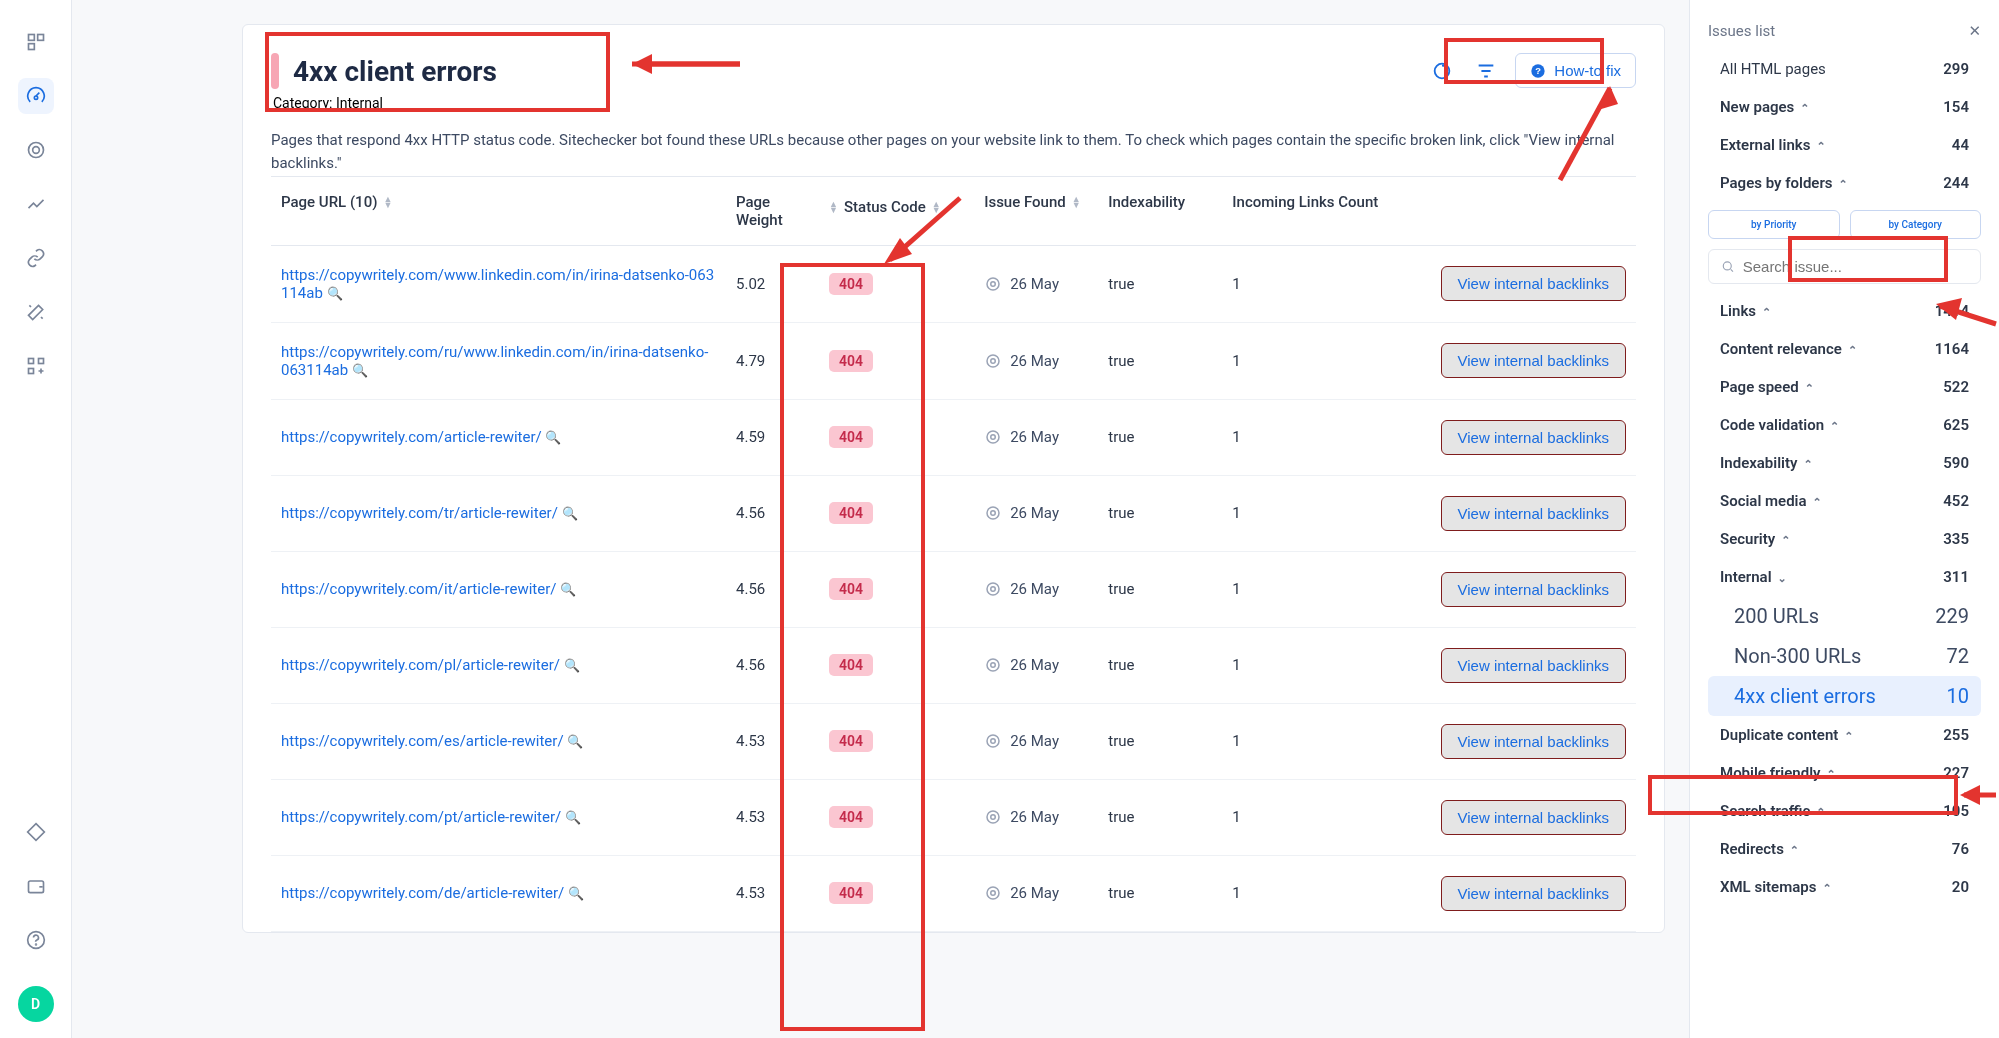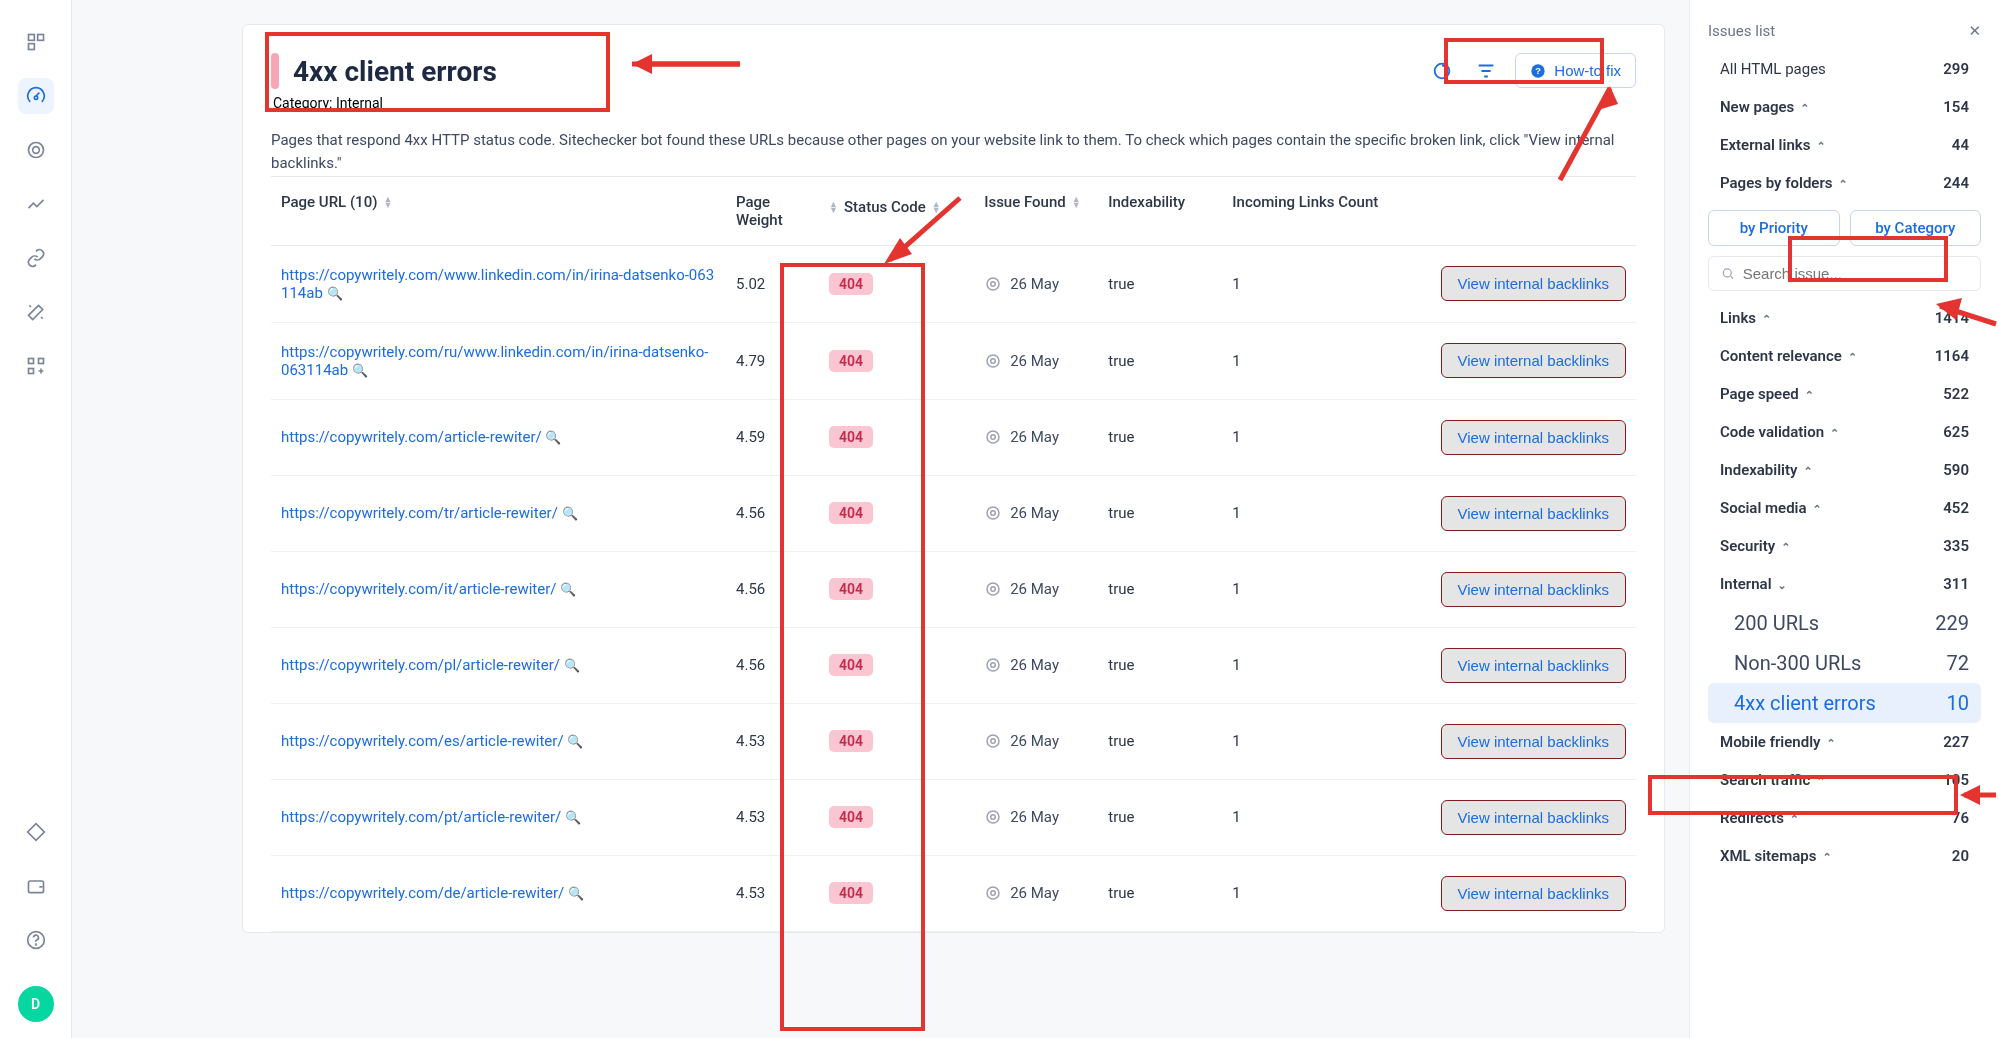--- a/index.html
+++ b/index.html
@@ -112,21 +112,21 @@
 .rp-row {
   display:flex; justify-content:space-between; align-items:center;
   padding:10px 12px; font-size:15px; color:#2d3748; border-radius:6px;
 }
 .rp-row .count { font-weight:600; }
 .rp-row.section { font-weight:600; }
 .rp-row .caret { font-size:11px; color:#6b7588; margin-left:6px;}
 .rp-toggle-group { display:flex; gap:10px; margin:8px 0 10px; }
 .rp-toggle {
   flex:1; text-align:center; border:1px solid #c7d6f1; border-radius:6px;
-  padding:8px 0; color:#1b6de0; font-weight:500; font-size:15px;
+  padding:8px 0; color:#1b6de0; font-weight:500; font-size:10px;
 }
 .rp-toggle.active { background:#fff; }
 .rp-search {
   border:1px solid #e4e8ef; border-radius:6px; padding:8px 12px; display:flex; align-items:center; gap:8px;
   color:#9aa3b5; margin-bottom:8px;
 }
 .rp-search input { border:none; outline:none; font-size:15px; width:100%; color:#2d3748; background:transparent;}
 .rp-subrow {
   display:flex; justify-content:space-between; padding:8px 12px 8px 26px;
   font-size:20px; color:#3d4a62;
@@ -519,20 +519,24 @@
           <span>Non-300 URLs</span>
           <span class="count">72</span>
         </div>
         <div class="rp-subrow selected">
           <span>4xx client errors</span>
           <span class="count">10</span>
         </div>
       </div>
     <div id="rp-cats-after">
         <div class="rp-row section">
+          <span>Duplicate content<span class="caret">⌃</span></span>
+          <span class="count">255</span>
+        </div>
+        <div class="rp-row section">
           <span>Mobile friendly<span class="caret">⌃</span></span>
           <span class="count">227</span>
         </div>
         <div class="rp-row section">
           <span>Search traffic<span class="caret">⌃</span></span>
           <span class="count">105</span>
         </div>
         <div class="rp-row section">
           <span>Redirects<span class="caret">⌃</span></span>
           <span class="count">76</span>

